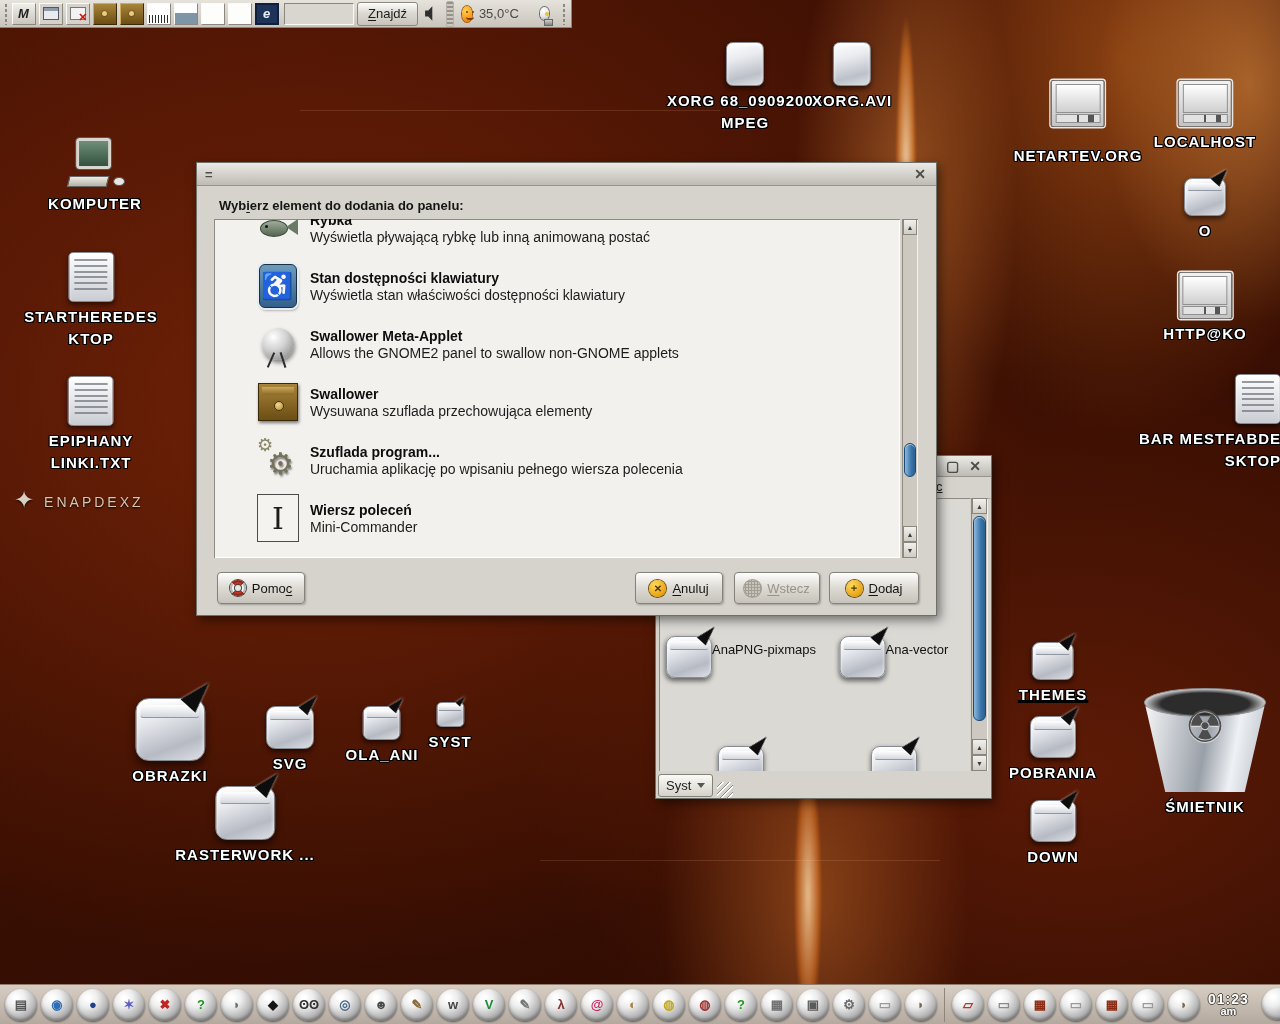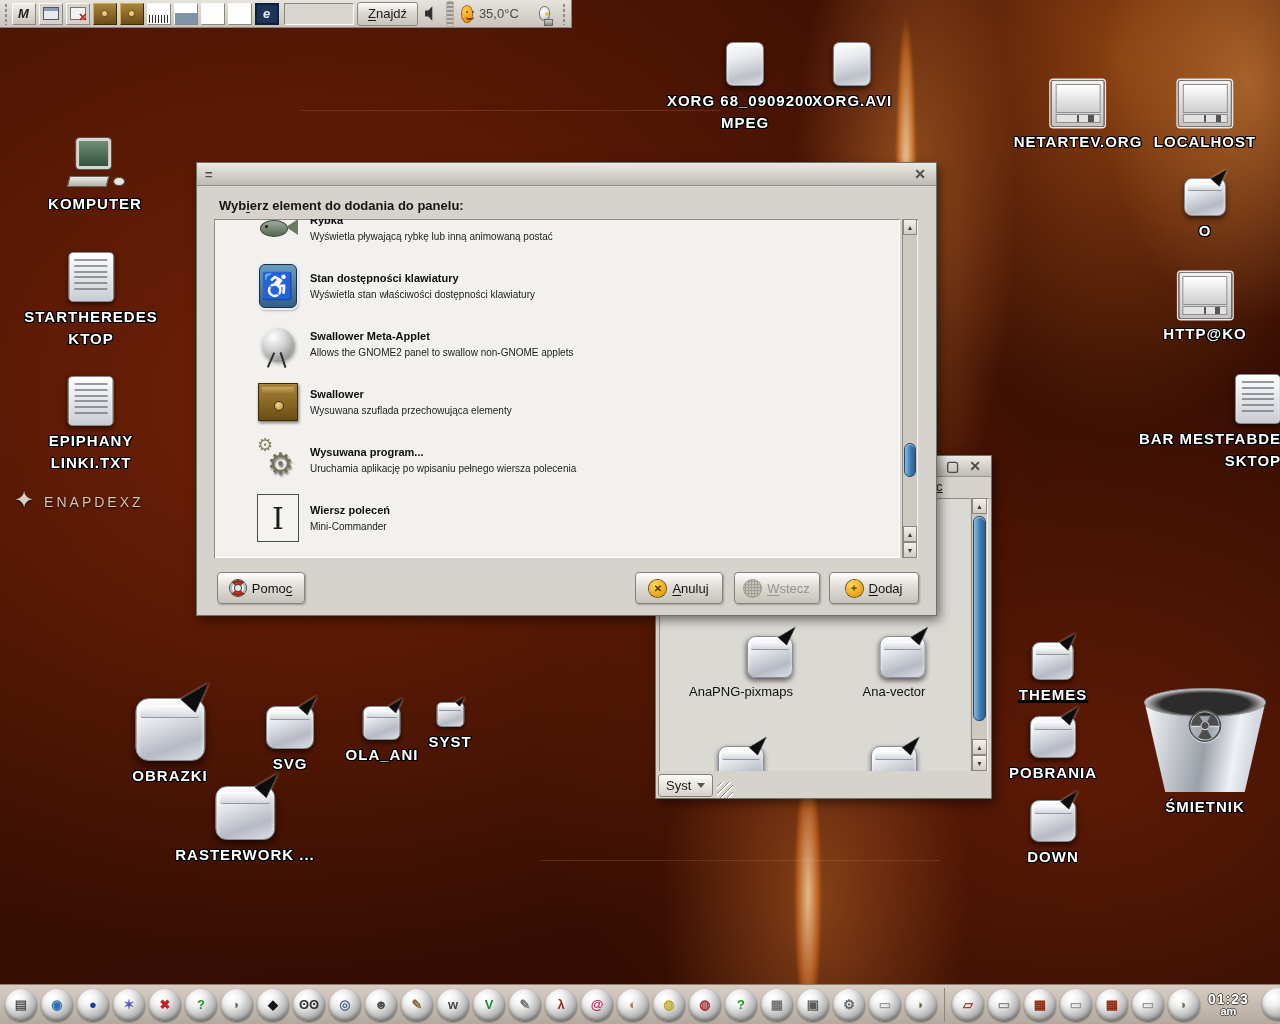--- a/index.html
+++ b/index.html
@@ -148,22 +148,22 @@
   
   #dialog{left:196px;top:162px;width:739px;height:452px;z-index:30;}
   #dialog-heading{margin:12px 0 0 22px;font-size:13px;font-weight:bold;color:#151515;}
   #dialog-list{position:absolute;left:17px;top:56px;width:686px;height:339px;
     background:#f2f1ee;box-shadow:inset 1px 1px 0 #8f8b83,inset -1px -1px 0 #fff;
     overflow:hidden;}
   #dialog-rows{margin-top:-20px;}
   .d-row{height:58px;display:grid;grid-template-columns:64px 1fr;align-items:center;
     padding:0 0 0 32px;}
   .d-ic{justify-self:center;}
-  .d-title{font-size:11px;font-weight:bold;color:#0d0d0d;line-height:18px;}
-  .d-desc{font-size:10px;color:#1c1c1c;line-height:16px;}
+  .d-title{font-size:14px;font-weight:bold;color:#0d0d0d;line-height:18px;}
+  .d-desc{font-size:14px;color:#1c1c1c;line-height:16px;}
   
   .di-fish{width:40px;height:24px;position:relative;}
   .di-fish::before{content:"";position:absolute;left:2px;top:4px;width:26px;height:15px;
     border-radius:50%;background:linear-gradient(#9fae9c,#55654f);border:1px solid #3a4838;}
   .di-fish::after{content:"";position:absolute;right:0;top:3px;width:0;height:0;
     border-top:8px solid transparent;border-bottom:8px solid transparent;
     border-right:12px solid #6b7a64;}
   .di-fish .eye{position:absolute;left:7px;top:9px;width:3px;height:3px;border-radius:50%;
     background:#111;}
   .di-access{width:36px;height:42px;border-radius:6px;display:flex;align-items:center;
@@ -221,21 +221,21 @@
     box-shadow:0 0 0 1px #a39e94;}
 
   
   #fm{left:655px;top:455px;width:335px;height:342px;z-index:10;}
   #fm .titlebar{height:20px;}
   #fm-menubar{height:21px;border-bottom:1px solid #b5b2aa;position:relative;
     font-size:13px;color:#1c1c1c;}
   #fm-menu-visible{position:absolute;left:280px;top:2px;text-decoration:underline;}
   #fm-content{position:absolute;left:3px;right:21px;top:42px;bottom:27px;
     background:#dbd9d4;box-shadow:inset 1px 1px 0 #8f8b83;overflow:hidden;}
-  .fm-folder{position:absolute;display:flex;flex-direction:column;align-items:flex-end;
+  .fm-folder{position:absolute;display:flex;flex-direction:row;align-items:flex-start;
     transform:translateX(-50%);}
   .fm-label{font-size:13px;color:#111;margin-top:6px;white-space:nowrap;}
   #fm-sb{right:3px;top:42px;height:273px;width:17px;}
   #fm-status{position:absolute;left:0;right:0;bottom:0;height:26px;display:flex;
     align-items:center;gap:4px;padding:0 2px;}
   #fm-combo{height:21px;border:1px solid #85827a;border-radius:3px;padding:0 7px;
     background:linear-gradient(#fbfaf7,#d5d2ca);display:flex;align-items:center;gap:6px;
     font-size:13px;color:#1c1c1c;}
   .combo-arrow{width:0;height:0;border-left:4px solid transparent;
     border-right:4px solid transparent;border-top:5px solid #555;}
@@ -303,21 +303,21 @@
         </div>
   <div class="px-label">XORG 68_09092004</div>
         <div class="px-label">MPEG</div>
       </div>
       <div class="desk-icon" style="left: 852px; top: 42px;">
     <div class="artbox">
           <span class="art art-file" style="font-size: 42px;"></span>
         </div>
   <div class="px-label">XORG.AVI</div>
       </div>
-      <div class="desk-icon" style="left: 1078px; top: 80px;">
+      <div class="desk-icon" style="left: 1078px; top: 80px; gap: 14px;">
     <div class="artbox">
           <span class="art art-monitor" style="font-size: 52px;"></span>
         </div>
   <div class="px-label">NETARTEV.ORG</div>
       </div>
       <div class="desk-icon" style="left: 1205px; top: 80px;">
     <div class="artbox">
           <span class="art art-monitor" style="font-size: 52px;"></span>
         </div>
   <div class="px-label">LOCALHOST</div>
@@ -509,21 +509,21 @@
           <div class="d-row">
     <span class="d-ic di-drawer"></span>
     <span>
       <div class="d-title">Swallower</div>
       <div class="d-desc">Wysuwana szuflada przechowująca elementy</div>
     </span>
   </div>
           <div class="d-row">
     <span class="d-ic di-gears"></span>
     <span>
-      <div class="d-title">Wysuwana program...</div>
+      <div class="d-title">Szuflada program...</div>
       <div class="d-desc">Uruchamia aplikację po wpisaniu pełnego wiersza polecenia</div>
     </span>
   </div>
           <div class="d-row">
     <span class="d-ic di-ibeam">I</span>
     <span>
       <div class="d-title">Wiersz poleceń</div>
       <div class="d-desc">Mini-Commander</div>
     </span>
   </div>

